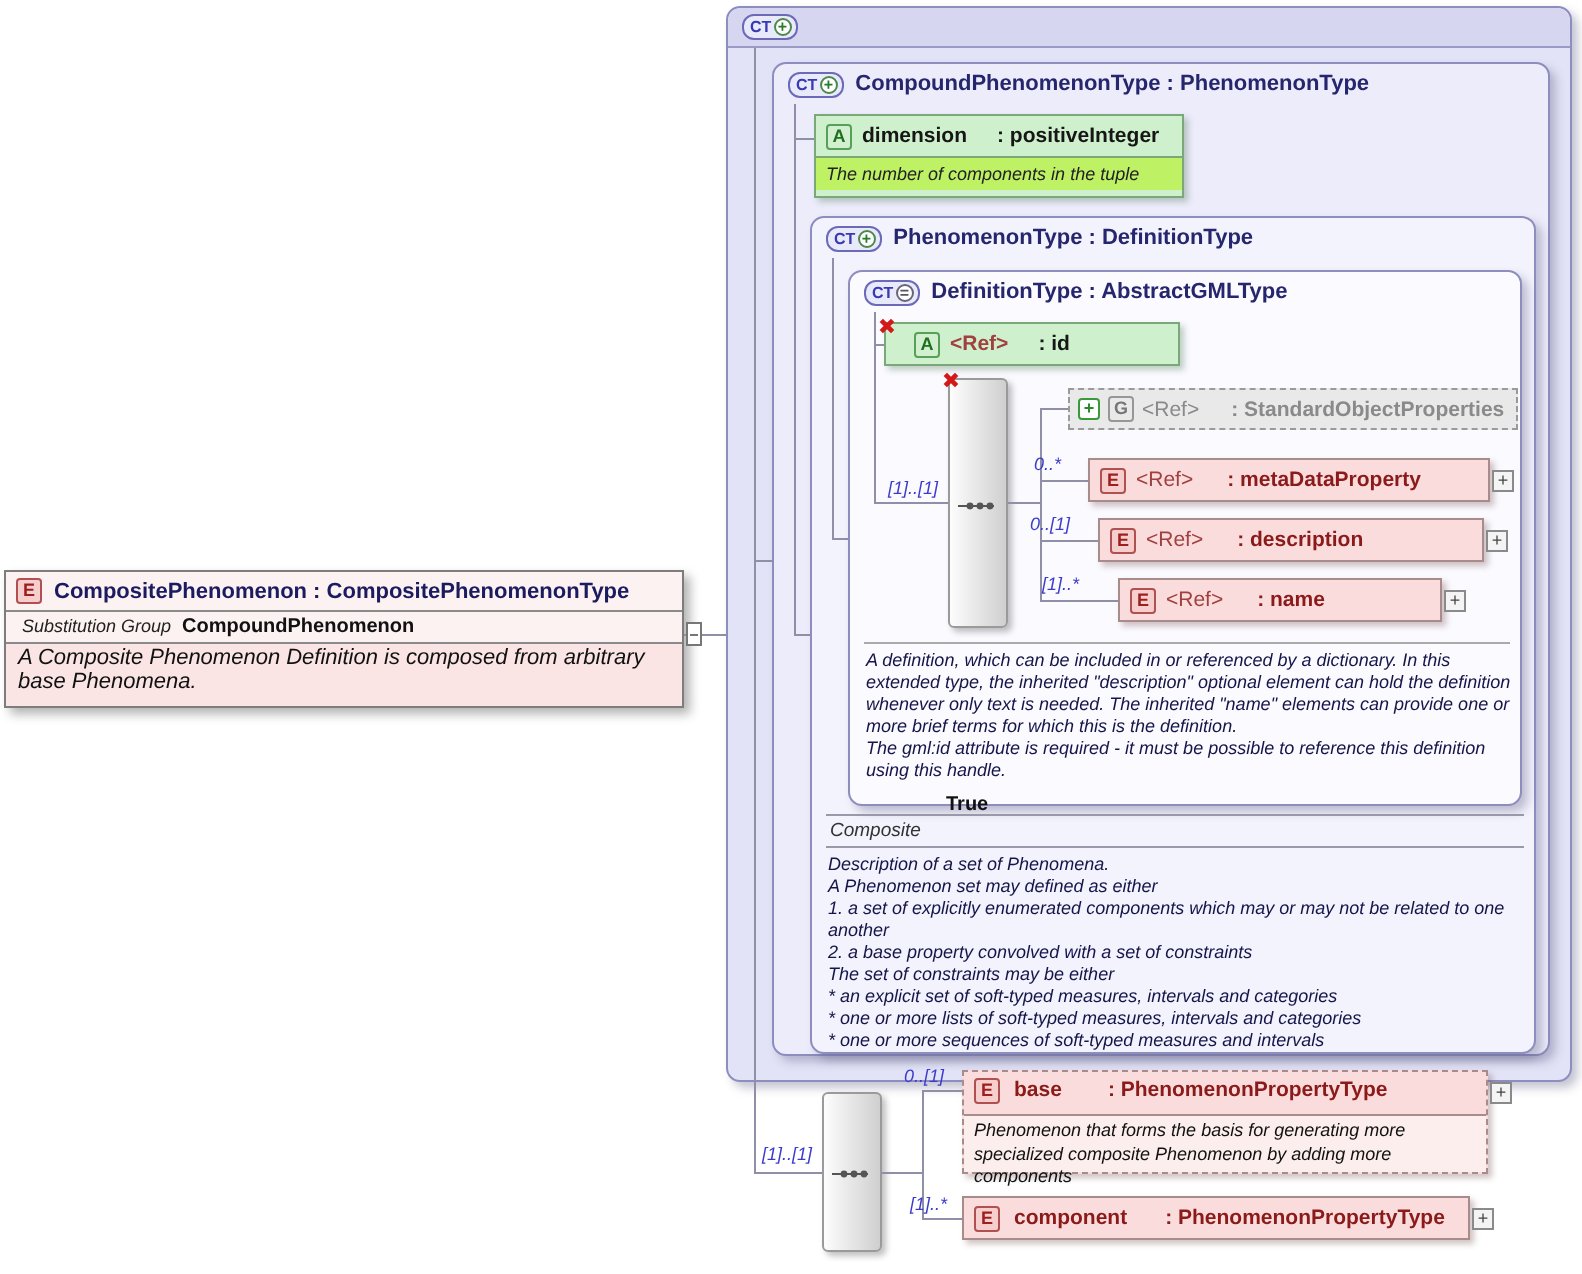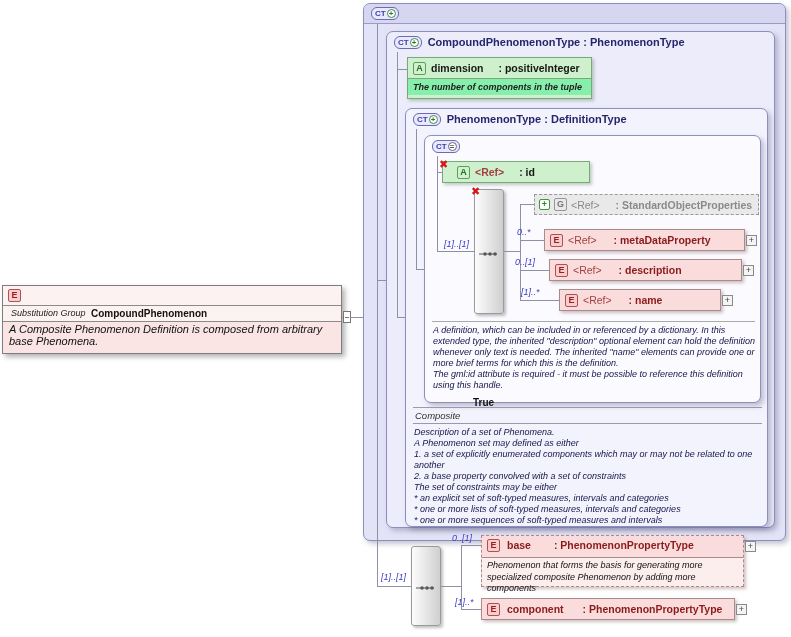--- a/index.html
+++ b/index.html
@@ -47,22 +47,22 @@
   .el-name { font-weight:bold; color:#8b1a1a; margin-left:12px; }
   .el-annot { position:absolute; left:0; right:0; top:21px; bottom:0; border-top:1px solid #a88b8b;
               background:#fdeeee; font-style:italic; font-size:9px; line-height:11.5px; color:#111;
               padding:2px 5px; white-space:pre-line; font-weight:normal; }
 
   .attr-box { position:absolute; border:1px solid #7aa87a; background:#cff0cc;
               box-shadow:2px 2px 3px rgba(80,120,80,.35); }
   .attr-header { display:flex; align-items:center; gap:5px; height:20px; padding:0 5px;
                  font-size:10.5px; font-weight:bold; color:#161616; white-space:nowrap; }
   .attr-type { margin-left:10px; }
-  .attr-annot { border-top:1px solid #7aa87a; background:#86efac; font-style:italic; font-size:9px;
-                color:#222; padding:3px 5px; font-weight:bold; }
+  .attr-annot { border-top:1px solid #7aa87a; background:#bef264; font-style:italic; font-size:9px;
+                color:#222; padding:3px 5px; font-weight:normal; }
 
   .group-box { position:absolute; border:1px dashed #9a9a9a; background:#e9e9e9;
                display:flex; align-items:center; gap:4px; padding:0 4px;
                font-size:10.5px; color:#8a8a8a; white-space:nowrap; }
   .group-name { font-weight:bold; margin-left:12px; }
   .plus-icon { display:inline-block; width:11px; height:11px; border:1px solid #3a9a3a; background:#fff;
                color:#2a8a2a; font-size:9px; line-height:9px; text-align:center; font-weight:bold;
                border-radius:2px; flex:none; }
 
   .expand-btn { position:absolute; right:-13px; top:5px; width:11px; height:11px; border:1px solid #8a8a8a;
@@ -100,20 +100,21 @@
   .conn-handle::after { content:""; position:absolute; left:1px; right:1px; top:5px; height:1px; background:#777; }
 </style>
 </head>
 <body>
 
 <div class="page">
 
   <div class="main-el">
     <div class="main-el-header">
       <span class="licon e">E</span>
+      <span>CompositePhenomenon : CompositePhenomenonType</span>
     </div>
     <div class="main-el-row">
       <span class="row-label">Substitution Group</span>
       <span class="row-value">CompoundPhenomenon</span>
     </div>
     <div class="main-el-annot">A Composite Phenomenon Definition is composed from arbitrary base Phenomena.</div>
   </div>
 
   <div class="hline" style="left:342px;top:317px;width:21px;"></div>
   <div class="conn-handle"></div>
@@ -163,20 +164,21 @@
 
         <div class="vline" style="left:10px;top:20px;height:140px;"></div>
         <div class="hline" style="left:10px;top:160px;width:8px;"></div>
 
         <div class="ct-box def" style="left:18px;top:26px;width:337px;height:268px;">
           <div class="ct-header">
             <span class="ct-icon">
                 <span>CT</span>
                 <span class="ct-deriv restr">=</span>
               </span>
+            <span>DefinitionType : AbstractGMLType</span>
           </div>
 
           <div class="vline" style="left:12px;top:20px;height:95px;"></div>
           <div class="hline" style="left:12px;top:36px;width:5px;"></div>
           <div class="hline" style="left:12px;top:115px;width:37px;"></div>
 
           <span class="req-icon" style="left:12px;top:22px;">✖</span>
           <div class="attr-box" style="left:17px;top:25px;width:148px;height:22px;">
             <div class="attr-header" style="padding-left:14px;">
               <span class="licon a">A</span>

